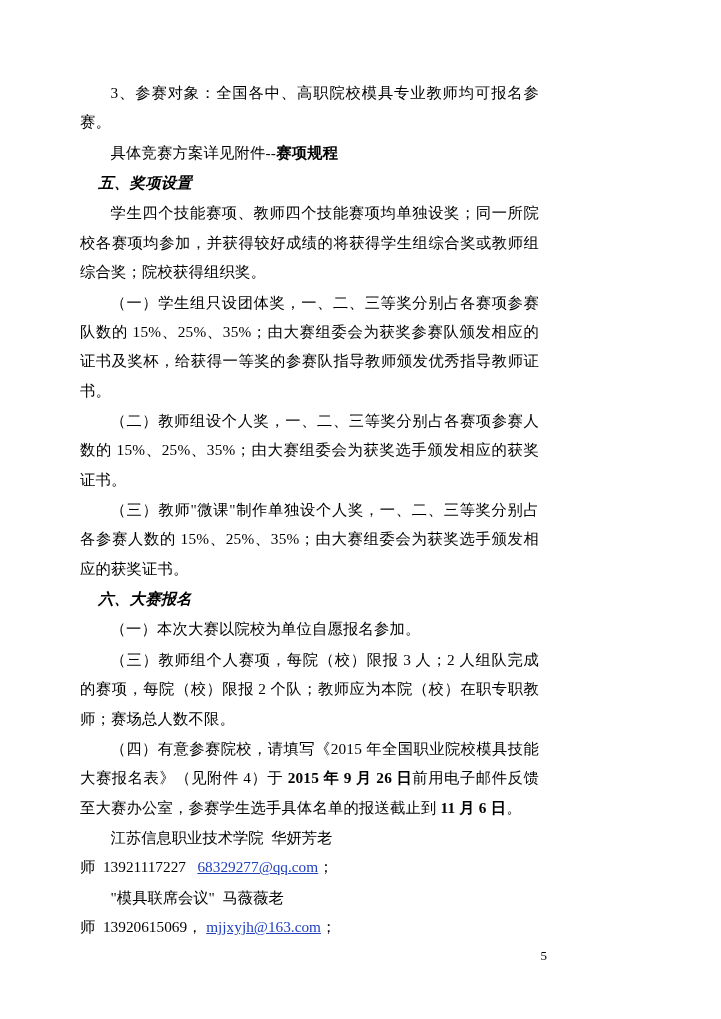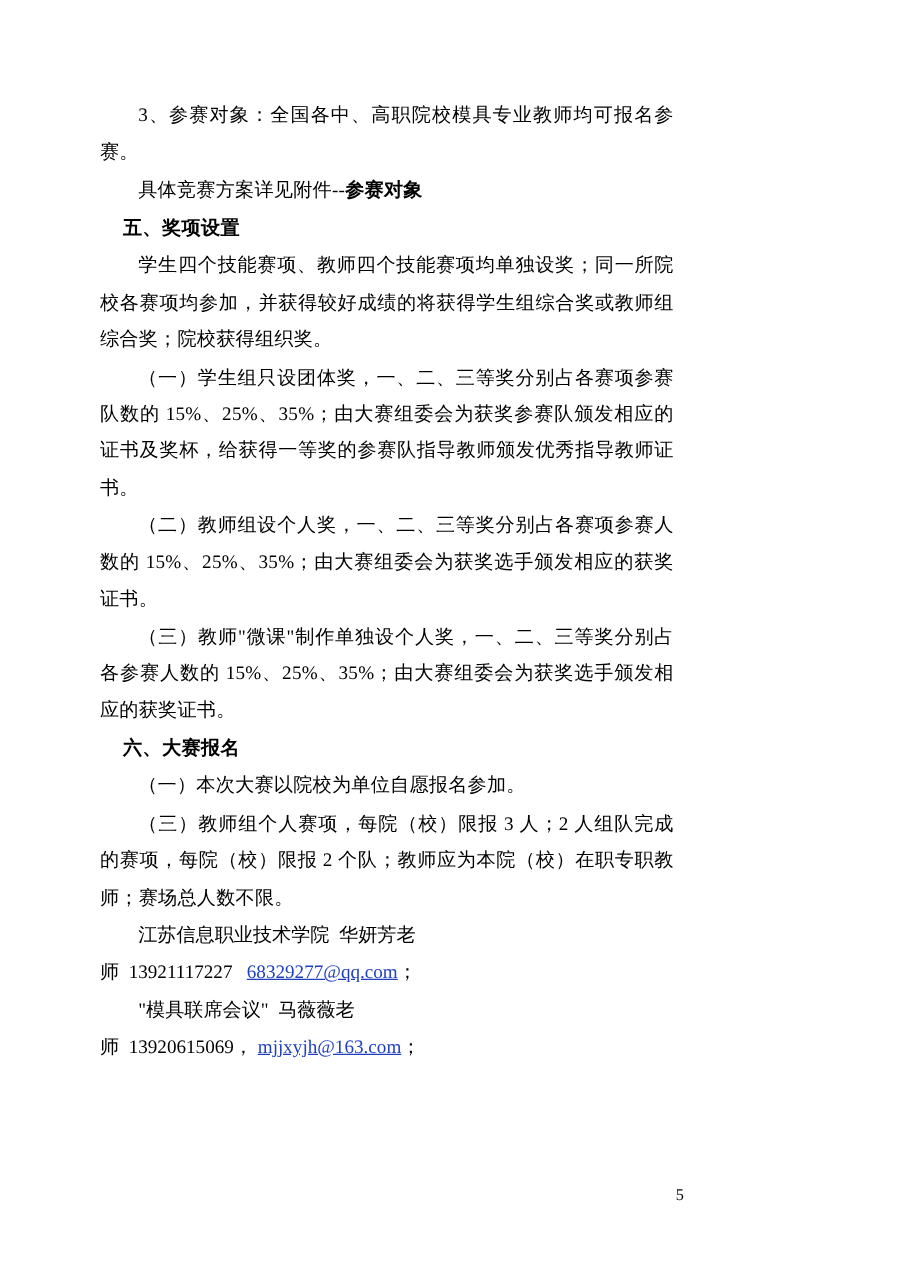--- a/index.html
+++ b/index.html
@@ -35,20 +35,21 @@
   .bold {
     font-weight: bold;
   }
   .heading {
     font-size: 15.3px;
     font-weight: bold;
     line-height: 1.92;
     margin: 0 0 1px 0;
     text-indent: 1.2em;
     letter-spacing: 0.3px;
+    font-style: italic;
   }
   .link {
     color: #1f3fbe;
     text-decoration: underline;
     margin-top: 21px;
   }
   .page-number {
     position: absolute;
     right: 56px;
     bottom: 55px;
@@ -63,39 +64,40 @@
     text-indent: 2em;
   }
 </style>
 </head>
 <body>
 
 <div class="page">
 
   <p class="para indent1">3、参赛对象：全国各中、高职院校模具专业教师均可报名参赛。</p>
 
-  <p class="para indent1"><span>具体竞赛方案详见附件--</span><span class="bold">参赛对象</span></p>
+  <p class="para indent1"><span>具体竞赛方案详见附件--</span><span class="bold">赛项规程</span></p>
 
   <p class="heading">五、奖项设置</p>
 
   <p class="para indent1">学生四个技能赛项、教师四个技能赛项均单独设奖；同一所院校各赛项均参加，并获得较好成绩的将获得学生组综合奖或教师组综合奖；院校获得组织奖。</p>
 
   <p class="para indent1">（一）学生组只设团体奖，一、二、三等奖分别占各赛项参赛队数的 15%、25%、35%；由大赛组委会为获奖参赛队颁发相应的证书及奖杯，给获得一等奖的参赛队指导教师颁发优秀指导教师证书。</p>
 
   <p class="para indent1">（二）教师组设个人奖，一、二、三等奖分别占各赛项参赛人数的 15%、25%、35%；由大赛组委会为获奖选手颁发相应的获奖证书。</p>
 
   <p class="para indent1">（三）教师"微课"制作单独设个人奖，一、二、三等奖分别占各参赛人数的 15%、25%、35%；由大赛组委会为获奖选手颁发相应的获奖证书。</p>
 
   <p class="heading">六、大赛报名</p>
 
   <p class="para indent1">（一）本次大赛以院校为单位自愿报名参加。</p>
 
 
   <p class="para indent1">（三）教师组个人赛项，每院（校）限报 3 人；2 人组队完成的赛项，每院（校）限报 2 个队；教师应为本院（校）在职专职教师；赛场总人数不限。</p>
 
+  <p class="para indent1"><span>（四）有意参赛院校，请填写《2015 年全国职业院校模具技能大赛报名表》</span><span>（见附件 4）于 </span><span class="bold">2015 年 9 月 26 日</span><span>前用电子邮件反馈至大赛办公室，参赛学生选手具体名单的报送截止到 </span><span class="bold">11 月 6 日</span><span>。</span></p>
 
 
   <p class="contact-line"><span>江苏信息职业技术学院</span>&nbsp;&nbsp;<span>华妍芳老师</span>&nbsp;&nbsp;<span>13921117227</span>&nbsp;&nbsp;&nbsp;<span class="link">68329277@qq.com</span><span>；</span></p>
 
   <p class="contact-line"><span>"模具联席会议"</span>&nbsp;&nbsp;<span>马薇薇老师</span>&nbsp;&nbsp;<span>13920615069，</span>&nbsp;<span class="link">mjjxyjh@163.com</span><span>；</span></p>
 
   <div class="page-number">5</div>
 </div>
 
 </body></html>

